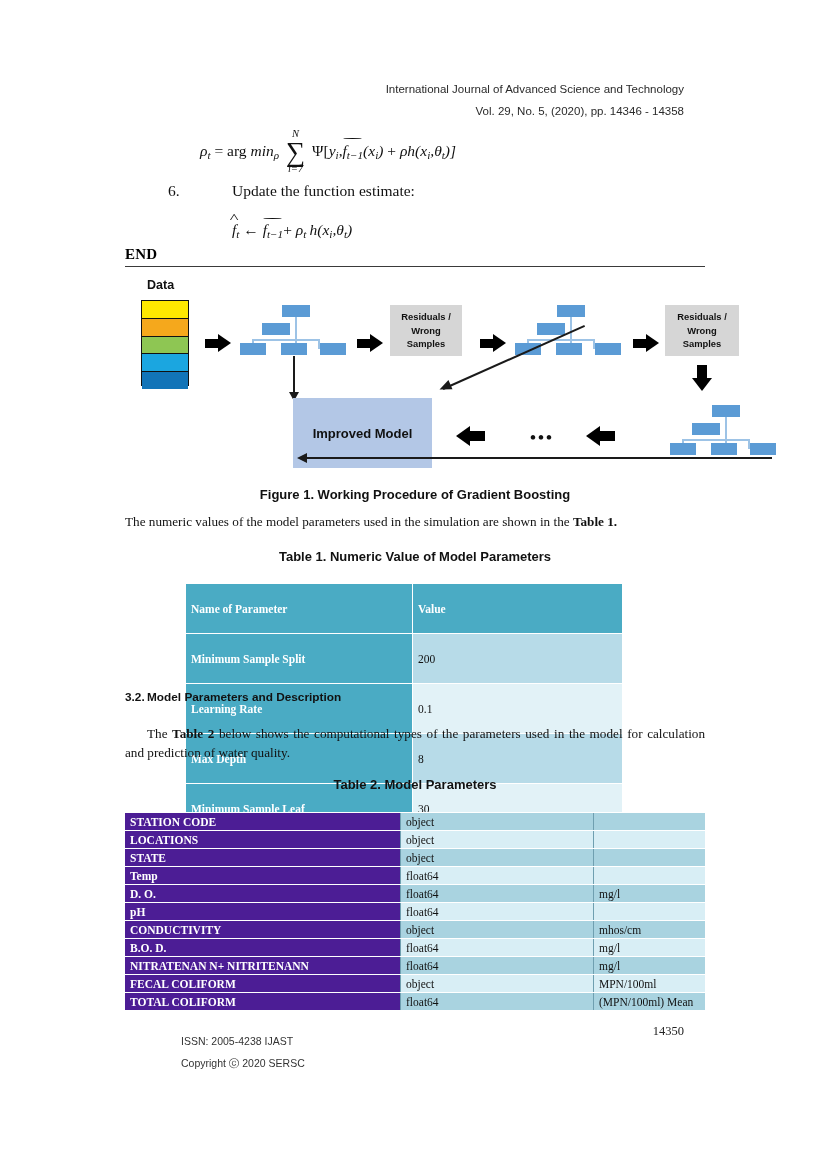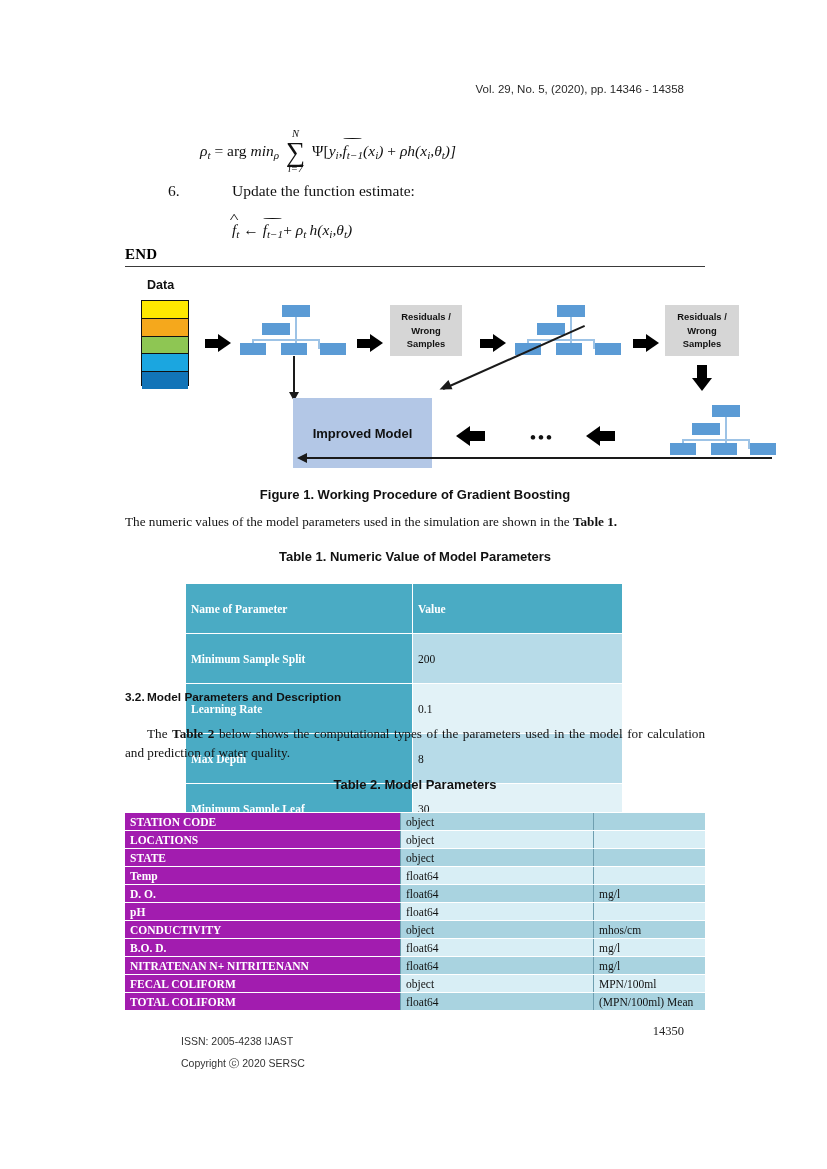--- a/index.html
+++ b/index.html
@@ -111,35 +111,36 @@
 
   .t2{left:125px;top:812px;width:580px;}
   .t2 td{font-family:"Liberation Serif",serif;font-size:11.5px;padding:1px 5px;height:15px;
          border-top:1.1px solid #ffffff;border-bottom:1.1px solid #ffffff;}
   .t2 td.c1{width:265px;font-weight:bold;}
   .t2 td.c2{width:182px;border-left:1.3px solid #6f9fb0;}
   .t2 td.c3{border-left:1.3px solid #6f9fb0;}
   .t2 tr.hd td{background:#4aabc4;color:#ffffff;font-weight:bold;}
   .t2 tr.a td{background:#a9d3e0;}
   .t2 tr.b td{background:#d8eef5;}
-  .t2 tr.a td.c1,.t2 tr.b td.c1{background:#a21caf;color:#ffffff;}
+  .t2 tr.a td.c1,.t2 tr.b td.c1{background:#4c1d95;color:#ffffff;}
   .t2 td.c2,.t2 td.c3{color:#111;font-weight:normal;}
 
   
   .foot{position:absolute;left:160px;top:1030px;font-family:"Liberation Sans",sans-serif;
         font-size:10.5px;color:#333;line-height:2.1;margin-left:21px;}
   .pageno{position:absolute;right:143px;top:1024px;font-family:"Liberation Serif",serif;
           font-size:12.5px;color:#222;}
 </style>
 </head>
 <body>
 
 <div class="page">
 
   <div class="hdr">
+    <div>International Journal of Advanced Science and Technology</div>
     <div>Vol. 29, No. 5, (2020), pp. 14346 - 14358</div>
   </div>
 
   <div class="eq-block">
 
     <div class="eq1">
       <span class="it">ρ</span><span class="sub">t</span>
       <span>=</span>
       <span>arg&nbsp;<span class="it">min</span></span><span class="sub">ρ</span>
       <span class="sigma-grp">

